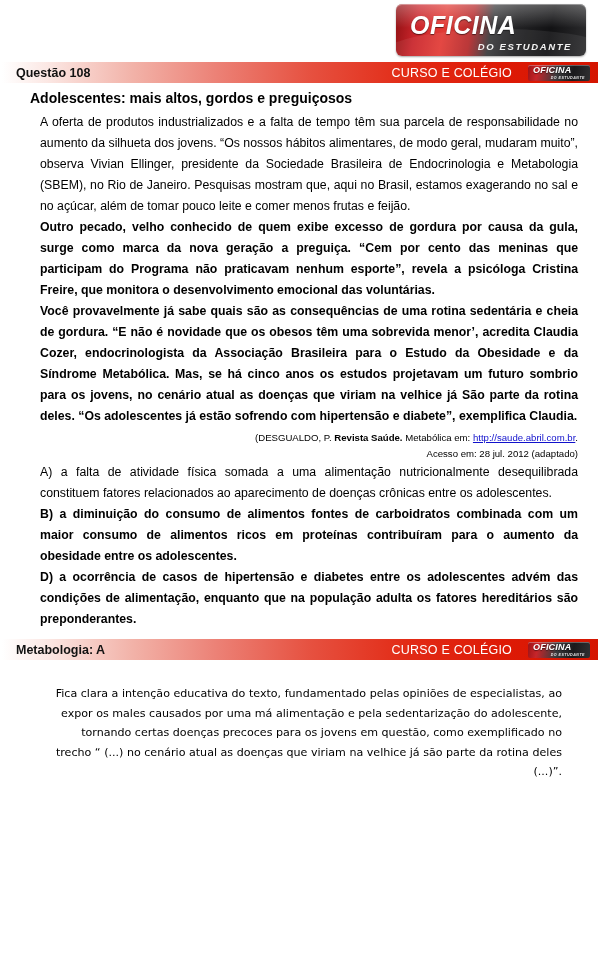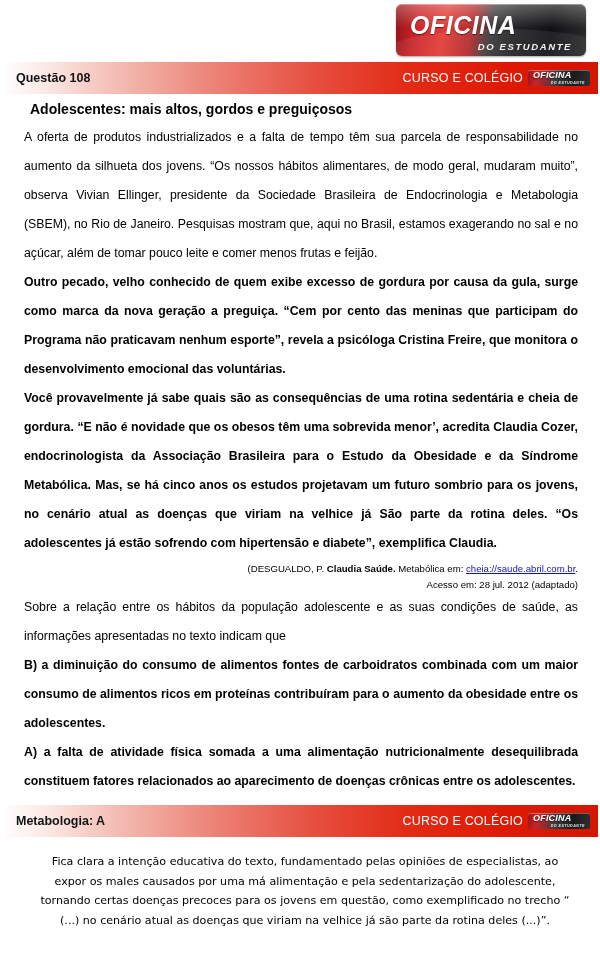--- a/index.html
+++ b/index.html
@@ -76,41 +76,41 @@
     font-weight: bold;
     font-size: 9.5px;
     letter-spacing: 1.6px;
     color: #f2f2f2;
     line-height: 1;
   }
 
   
   .section-bar {
     position: relative;
-    height: 32px;
+    height: 21px;
     margin: 0 2px;
     background: linear-gradient(90deg,
                 #ffffff 0%, #fbe6e2 8%, #f2b2a8 22%,
                 #ec8176 36%, #e6503f 52%, #e22b16 68%,
                 #de1a06 84%, #d41500 100%);
     display: flex;
     align-items: center;
   }
   .section-bar .bar-title {
     font-size: 12.5px;
     font-weight: bold;
     color: #121212;
     margin-left: 14px;
     white-space: nowrap;
   }
   .section-bar .bar-right {
     margin-left: auto;
     display: flex;
     align-items: center;
-    gap: 5px;
+    gap: 16px;
     margin-right: 8px;
   }
   .section-bar .bar-curso {
     font-size: 12.5px;
     color: #ffffff;
     letter-spacing: .2px;
     white-space: nowrap;
   }
   .mini-logo {
     width: 62px;
@@ -150,23 +150,23 @@
   
   .content {
     padding: 0 22px 0 24px;
   }
   .q-title {
     font-size: 14px;
     font-weight: bold;
     margin: 7px 0 6px 6px;
   }
   p.para {
-    margin: 0 0 0 0;
+    margin: 0 0 0 16px;
     font-size: 12.3px;
-    line-height: 29px;
+    line-height: 21px;
     text-align: justify;
     text-justify: inter-word;
   }
   p.para + p.para { margin-top: 0; font-weight: bold; }
 
   .credit {
     font-size: 9.6px;
     text-align: right;
     line-height: 16px;
     margin: 3px 0 0 0;
@@ -186,22 +186,22 @@
 
   
   .answer-wrap { margin-top: 9px; }
   .answer-body {
     padding: 8px 22px 0 32px;
   }
   .answer-text {
     font-family: "DejaVu Sans", sans-serif;
     font-size: 11.1px;
     line-height: 19.5px;
-    text-align: center;
-    margin: 7px;
+    text-align: right;
+    margin: 16px;
   }
 </style>
 </head>
 <body>
 
 <div class="logo-area">
   <div class="brand-logo">
     <div class="sheen"></div>
     <div class="swoosh"></div>
     <div class="word">OFICINA</div>
@@ -222,28 +222,28 @@
 
 <div class="content">
 
   <div class="q-title">Adolescentes: mais altos, gordos e preguiçosos</div>
 
   <p class="para">A oferta de produtos industrializados e a falta de tempo têm sua parcela de responsabilidade no aumento da silhueta dos jovens. “Os nossos hábitos alimentares, de modo geral, mudaram muito”, observa Vivian Ellinger, presidente da Sociedade Brasileira de Endocrinologia e Metabologia (SBEM), no Rio de Janeiro. Pesquisas mostram que, aqui no Brasil, estamos exagerando no sal e no açúcar, além de tomar pouco leite e comer menos frutas e feijão.</p>
   <p class="para">Outro pecado, velho conhecido de quem exibe excesso de gordura por causa da gula, surge como marca da nova geração a preguiça. “Cem por cento das meninas que participam do Programa não praticavam nenhum esporte”, revela a psicóloga Cristina Freire, que monitora o desenvolvimento emocional das voluntárias.</p>
   <p class="para">Você provavelmente já sabe quais são as consequências de uma rotina sedentária e cheia de gordura. “E não é novidade que os obesos têm uma sobrevida menor’, acredita Claudia Cozer, endocrinologista da Associação Brasileira para o Estudo da Obesidade e da Síndrome Metabólica. Mas, se há cinco anos os estudos projetavam um futuro sombrio para os jovens, no cenário atual as doenças que viriam na velhice já São parte da rotina deles. “Os adolescentes já estão sofrendo com hipertensão e diabete”, exemplifica Claudia.</p>
 
   <div class="credit">
-    <div><span>(DESGUALDO, P. </span><span class="bold">Claudia Saúde.</span><span> Metabólica em: </span><a class="link" href="#">cheia://saude.abril.com.br</a><span>.</span></div>
+    <div><span>(DESGUALDO, P. </span><span class="bold">Revista Saúde.</span><span> Metabólica em: </span><a class="link" href="#">http://saude.abril.com.br</a><span>.</span></div>
     <div>Acesso em: 28 jul. 2012 (adaptado)</div>
   </div>
 
-  <p class="para prompt">Sobre a relação entre os hábitos da população adolescente e as suas condições de saúde, as informações apresentadas no texto indicam que</p>
-
+
+  <p class="para option">A) a falta de atividade física somada a uma alimentação nutricionalmente desequilibrada constituem fatores relacionados ao aparecimento de doenças crônicas entre os adolescentes.</p>
   <p class="para option">B) a diminuição do consumo de alimentos fontes de carboidratos combinada com um maior consumo de alimentos ricos em proteínas contribuíram para o aumento da obesidade entre os adolescentes.</p>
-  <p class="para option">A) a falta de atividade física somada a uma alimentação nutricionalmente desequilibrada constituem fatores relacionados ao aparecimento de doenças crônicas entre os adolescentes.</p>
+  <p class="para option">D) a ocorrência de casos de hipertensão e diabetes entre os adolescentes advém das condições de alimentação, enquanto que na população adulta os fatores hereditários são preponderantes.</p>
 </div>
 
 <div class="answer-wrap">
   <div class="section-bar">
     <div class="bar-title">Metabologia: A</div>
     <div class="bar-right">
       <span class="bar-curso">CURSO E COLÉGIO</span>
       <span class="mini-logo">
         <span class="mini-word">OFICINA</span>
         <span class="mini-sub">DO ESTUDANTE</span>

